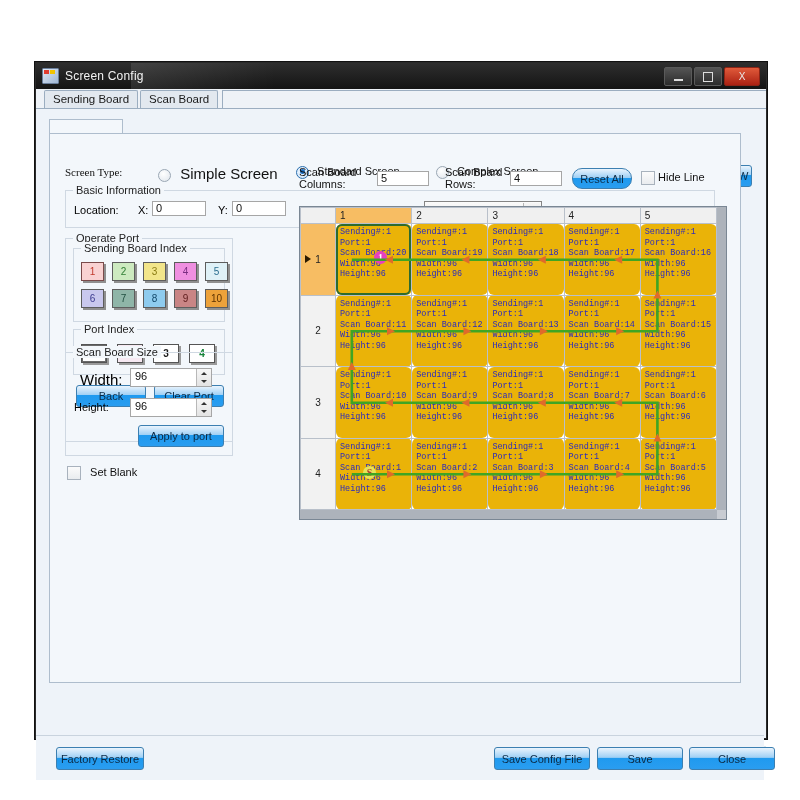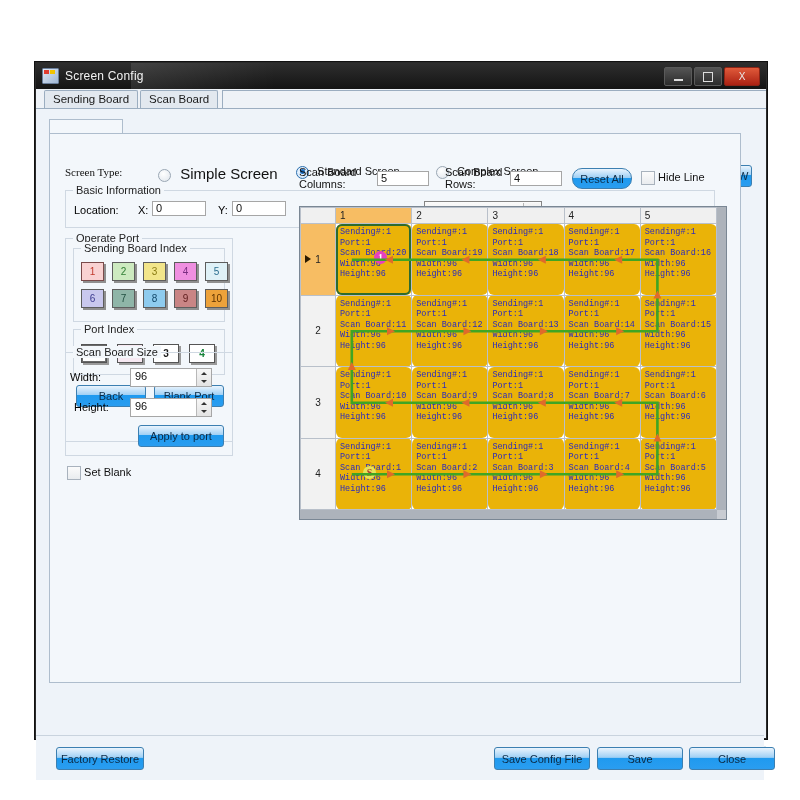--- a/index.html
+++ b/index.html
@@ -223,27 +223,27 @@
             <span class="cap">Port Index</span>
             <div id="pi-row" style="position:absolute;left:7px;top:14px;display:flex;gap:10px;">
                 <div class="pi" style="background: rgb(255, 255, 255); color: rgb(27, 27, 200); box-shadow: rgb(154, 154, 154) 2px 2px 0px, rgb(106, 106, 106) 0px 0px 0px 1px inset;">1</div>
                 <div class="pi" style="background: rgb(247, 233, 242); color: rgb(142, 47, 174);">2</div>
                 <div class="pi" style="background: rgb(255, 255, 255); color: rgb(28, 28, 28);">3</div>
                 <div class="pi" style="background: rgb(255, 255, 255); color: rgb(23, 132, 58);">4</div>
               </div>
           </div>
 
           <div class="btn" style="position:absolute;left:10px;top:146px;width:68px;height:20px;">Back</div>
-          <div class="btn" style="position:absolute;left:88px;top:146px;width:68px;height:20px;">Blank Port</div>
+          <div class="btn" style="position:absolute;left:88px;top:146px;width:68px;height:20px;">Clear Port</div>
         </div>
 
         <div class="grp" style="left:2px;top:192px;width:166px;height:102px;">
           <span class="cap">Scan Board Size</span>
 
-          <span style="position:absolute;left:4px;top:18px;font-size:11px;">Width:</span>
+          <span style="position:absolute;left:14px;top:18px;font-size:15px;">Width:</span>
           <div style="position:absolute;left:64px;top:15px;width:80px;height:17px;border:1px solid #a6a6a6;background:#fff;">
             <span style="position:absolute;left:4px;top:1px;font-size:11px;color:#111;">96</span>
             <span class="spin">
                 <i class="up"></i>
                 <i class="dn"></i>
               </span>
           </div>
 
           <span style="position:absolute;left:8px;top:48px;font-size:11px;">Height:</span>
           <div style="position:absolute;left:64px;top:45px;width:80px;height:17px;border:1px solid #a6a6a6;background:#fff;">
@@ -252,21 +252,21 @@
                 <i class="up"></i>
                 <i class="dn"></i>
               </span>
           </div>
 
           <div class="btn" style="position:absolute;left:72px;top:72px;width:84px;height:20px;">Apply to port</div>
         </div>
 
         <div style="position:absolute;left:4px;top:306px;font-size:11px;color:#111;">
           <span class="chk"></span>
-          <span style="">Set Blank</span>
+          <span style="margin-left:6px;">Set Blank</span>
         </div>
 
         <div style="position:absolute;left:236px;top:6px;font-size:11px;line-height:12px;color:#111;">
           <div>Scan Board</div>
           <div>Columns:</div>
         </div>
         <input class="txt" style="position: absolute; left: 314px; top: 11px; width: 52px;" value="5">
 
         <div style="position:absolute;left:382px;top:6px;font-size:11px;line-height:12px;color:#111;">
           <div>Scan Board</div>

